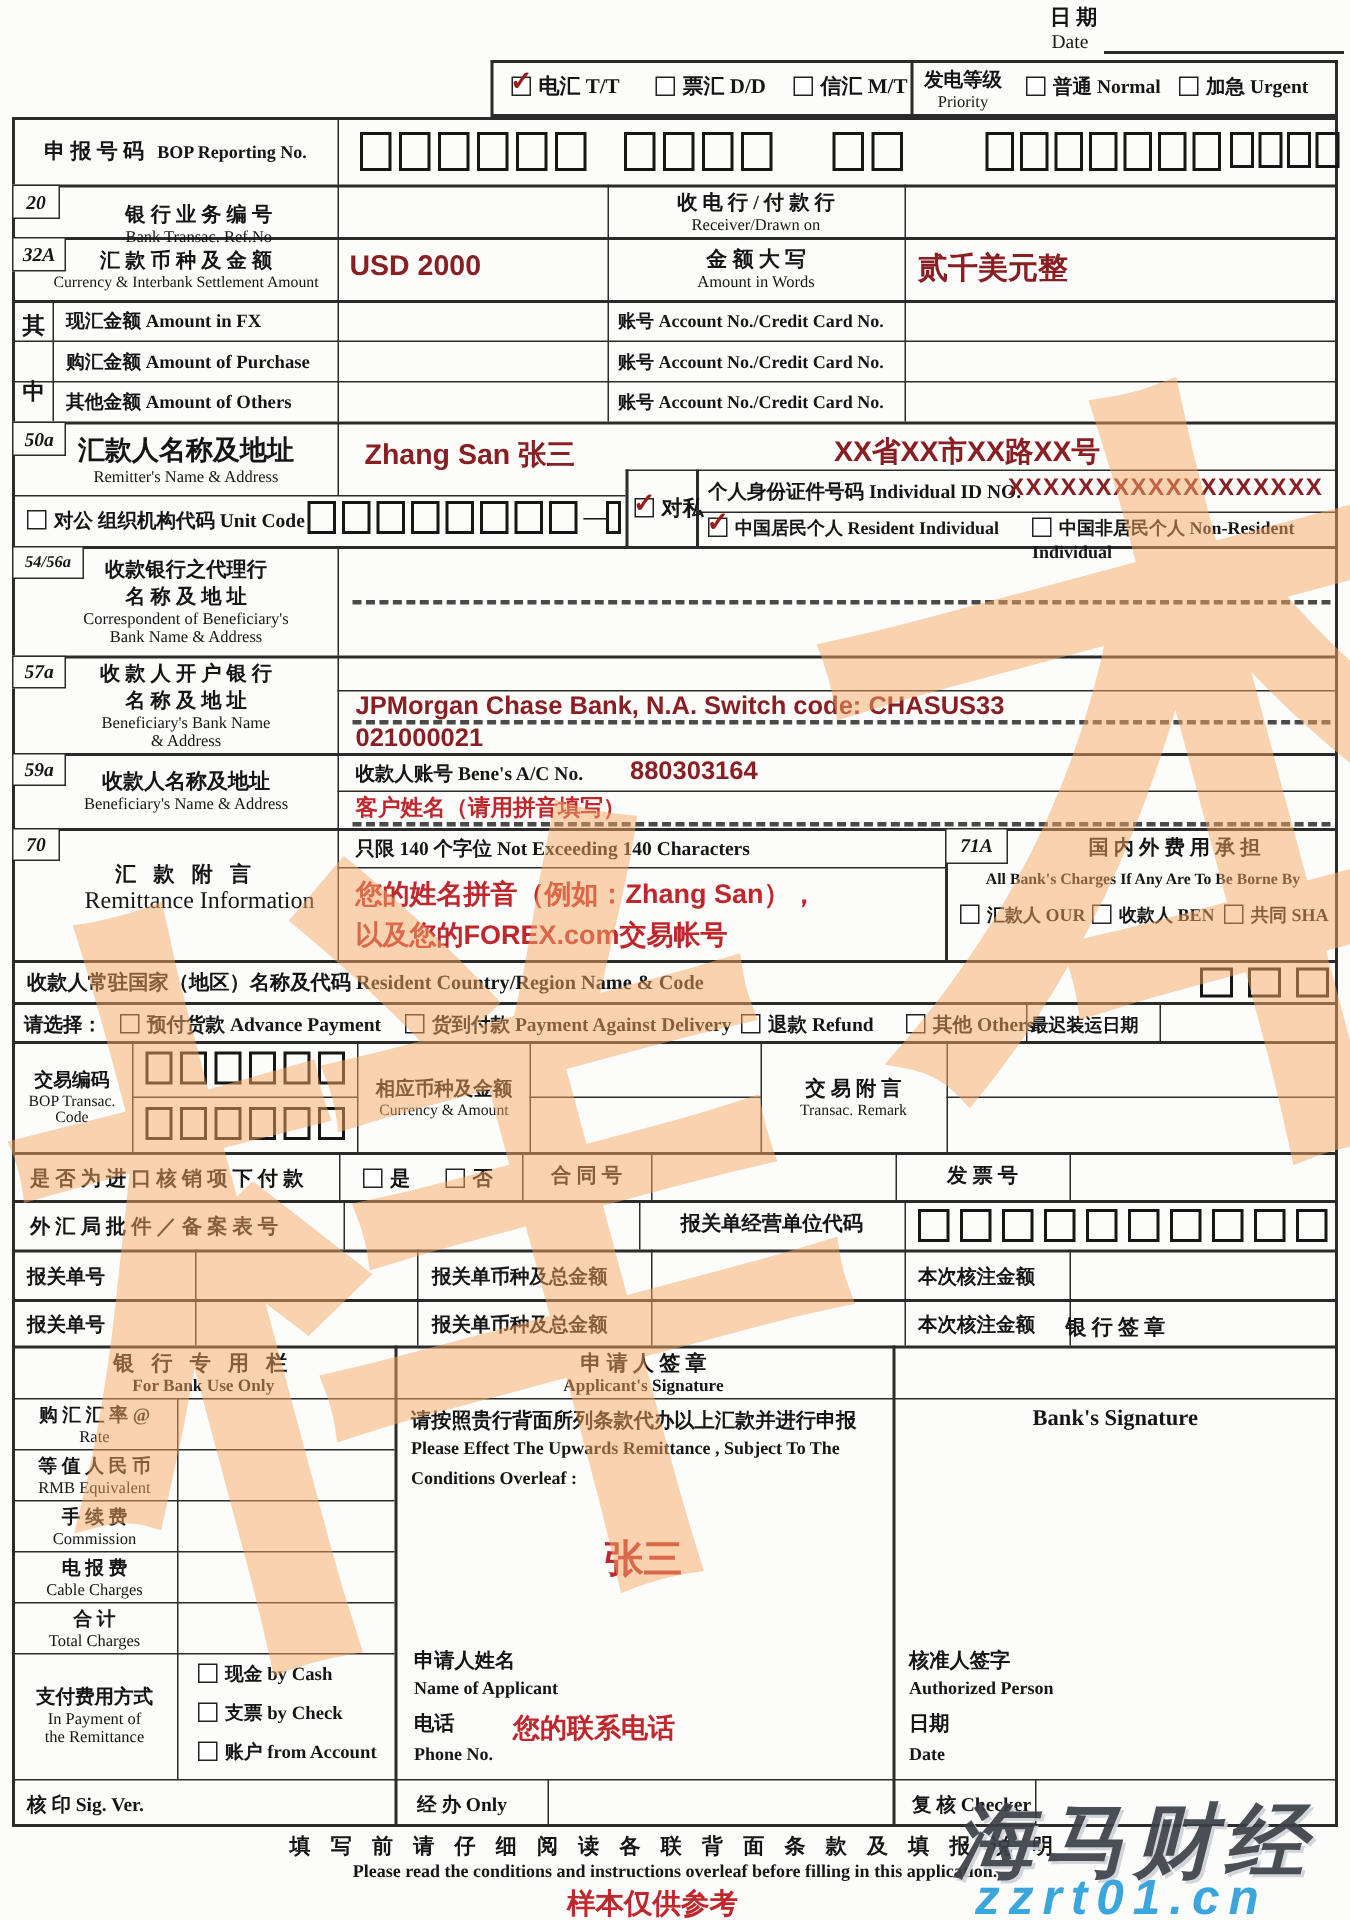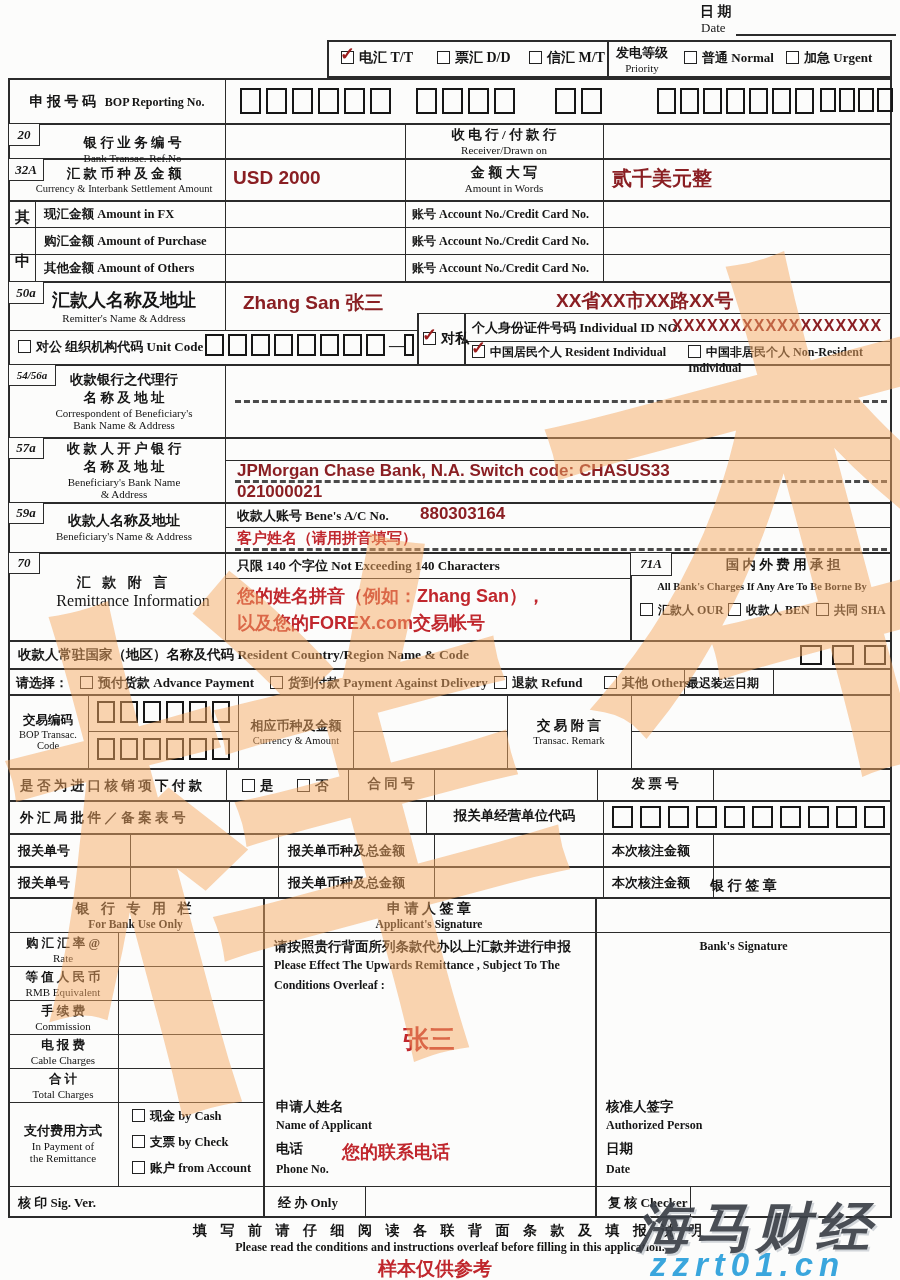--- a/index.html
+++ b/index.html
@@ -351,21 +351,21 @@
   <div class="a ctr z1" style="left:9px;top:899px;width:253px;height:32px;">
     <div class="cn" style="font-size:14px;letter-spacing:4px;">银 行 专 用 栏</div>
     <div class="enb" style="font-size:11.5px;">For Bank Use Only</div>
   </div>
   <div class="a ctr z1" style="left:264px;top:899px;width:330px;height:32px;">
     <div class="cn" style="font-size:14px;">申    请    人    签    章</div>
     <div class="enb" style="font-size:11.5px;">Applicant's Signature</div>
   </div>
   <div class="a ctr z1" style="left:596px;top:899px;width:295px;height:32px;">
     <div class="cn" style="font-size:14px;">银    行    签    章</div>
-    <div class="enb" style="font-size:12px;margin-top:44px;">Bank's Signature</div>
+    <div class="enb" style="font-size:15px;margin-top:44px;">Bank's Signature</div>
   </div>
 
   <div class="vl z1" style="left:118px;top:932px;height:254px;"></div>
   <div class="hl z1" style="left:8px;top:966px;width:255px;"></div>
   <div class="hl z1" style="left:8px;top:1000px;width:255px;"></div>
   <div class="hl z1" style="left:8px;top:1034px;width:255px;"></div>
   <div class="hl z1" style="left:8px;top:1068px;width:255px;"></div>
   <div class="hl z1" style="left:8px;top:1102px;width:255px;"></div>
   <div class="hl z1" style="left:8px;top:1186px;width:884px;"></div>
   <div class="a ctr z1" style="left:9px;top:934px;width:108px;height:30px;">

